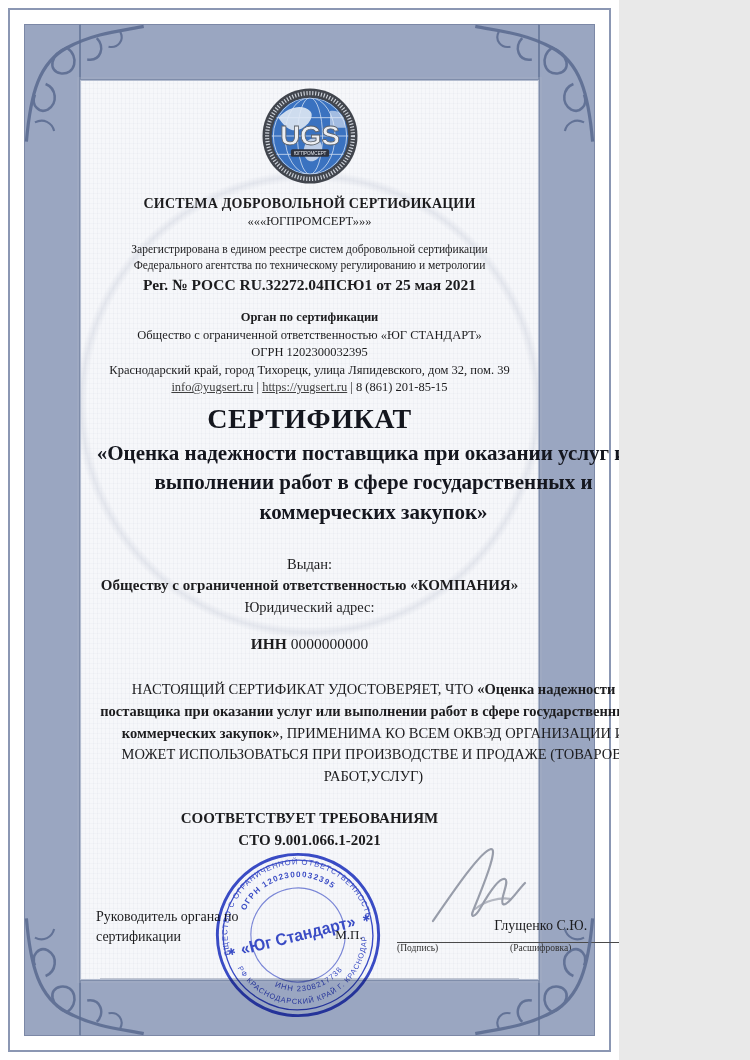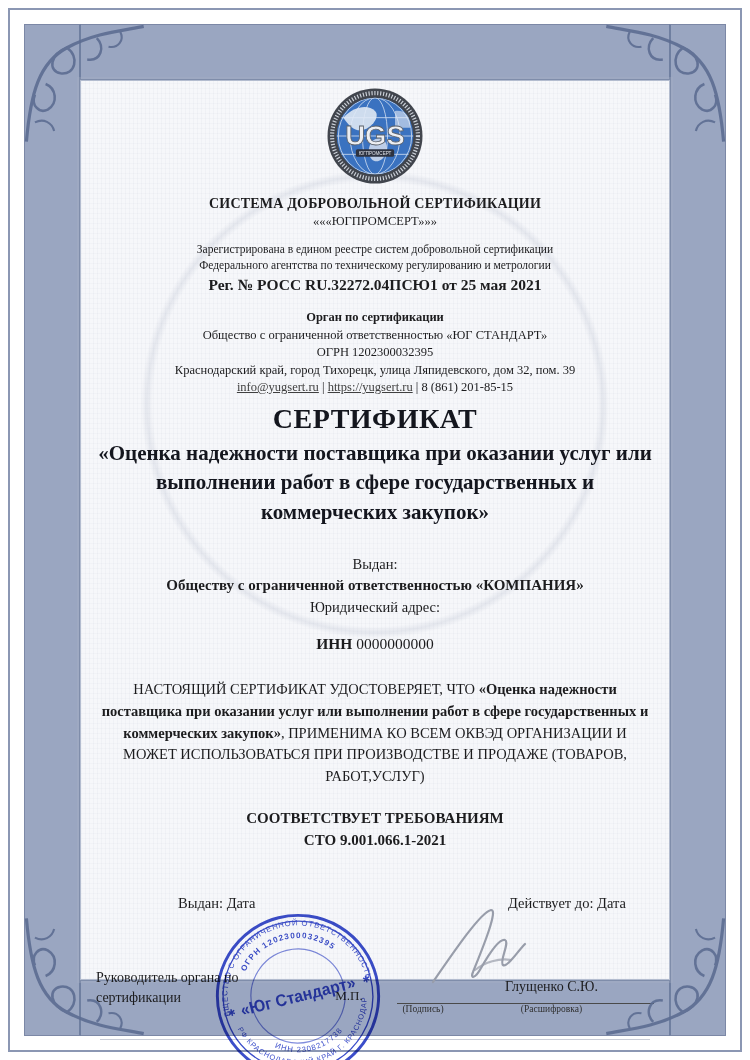--- a/index.html
+++ b/index.html
@@ -1,16 +1,16 @@
 <!DOCTYPE html>
 <html><head>
 <meta charset="utf-8">
 <style>
   html,body{margin:0;padding:0;background:#e9e9e9;}
-  .page{position:relative;width:750px;height:1060px;background:#ffffff;overflow:hidden;
+  .page{position:relative;width:619px;height:1060px;background:#ffffff;overflow:hidden;
         font-family:"Liberation Serif","DejaVu Serif",serif;color:#1c1c1e;}
   
   .outer-line{position:absolute;inset:8px;border:2px solid #8b97b3;}
   .band{position:absolute;background-color:#9aa6c1;border:1px solid #7c88a6;
         background-image:
           radial-gradient(circle, #eef1f7 0 2px, #7e8cab 3px 5px, #e3e7f0 6px 8px,
                           #8592b0 9px 11px, #dde2ee 12px 14px, #8a97b4 15px 17px,
                           #c6cdde 17px 18px, rgba(0,0,0,0) 19px),
           radial-gradient(circle, #f1f3f8 0 1px, #8ب, rgba(0,0,0,0) 2px),
           repeating-linear-gradient(0deg, rgba(255,255,255,.18) 0 1px, rgba(0,0,0,0) 1px 3px);
@@ -192,24 +192,20 @@
 
     <div class="statement">
       <span>НАСТОЯЩИЙ СЕРТИФИКАТ УДОСТОВЕРЯЕТ, ЧТО </span><b>«Оценка надежности поставщика при оказании услуг или выполнении работ в сфере государственных и коммерческих закупок»</b><span>,  ПРИМЕНИМА   КО ВСЕМ ОКВЭД ОРГАНИЗАЦИИ  И МОЖЕТ ИСПОЛЬЗОВАТЬСЯ ПРИ ПРОИЗВОДСТВЕ  И ПРОДАЖЕ (ТОВАРОВ, РАБОТ,УСЛУГ)</span>
     </div>
 
     <div class="compliance">
       <div>СООТВЕТСТВУЕТ ТРЕБОВАНИЯМ</div>
       <div>СТО 9.001.066.1-2021</div>
     </div>
 
-    <div class="dates-row">
-      <span>Выдан: Дата</span>
-      <span>Действует до: Дата</span>
-    </div>
 
     <div class="sig-row">
       <div class="role-col">Руководитель органа по сертификации</div>
       <div class="mp-col">М.П.</div>
       <div class="sign-col">
         <svg class="signature-svg" width="130" height="88" viewBox="0 0 130 88">
           <g fill="none" stroke="#989daa" stroke-width="2.2" stroke-linecap="round">
             <path d="M18,82 C40,50 66,12 76,10 C84,9 66,52 58,72 C55,79 60,79 66,68 C74,54 84,38 90,40 C95,42 84,62 88,65 C92,68 102,52 110,44"></path>
             <path d="M60,70 C70,62 84,58 96,60" opacity=".7"></path>
           </g>

